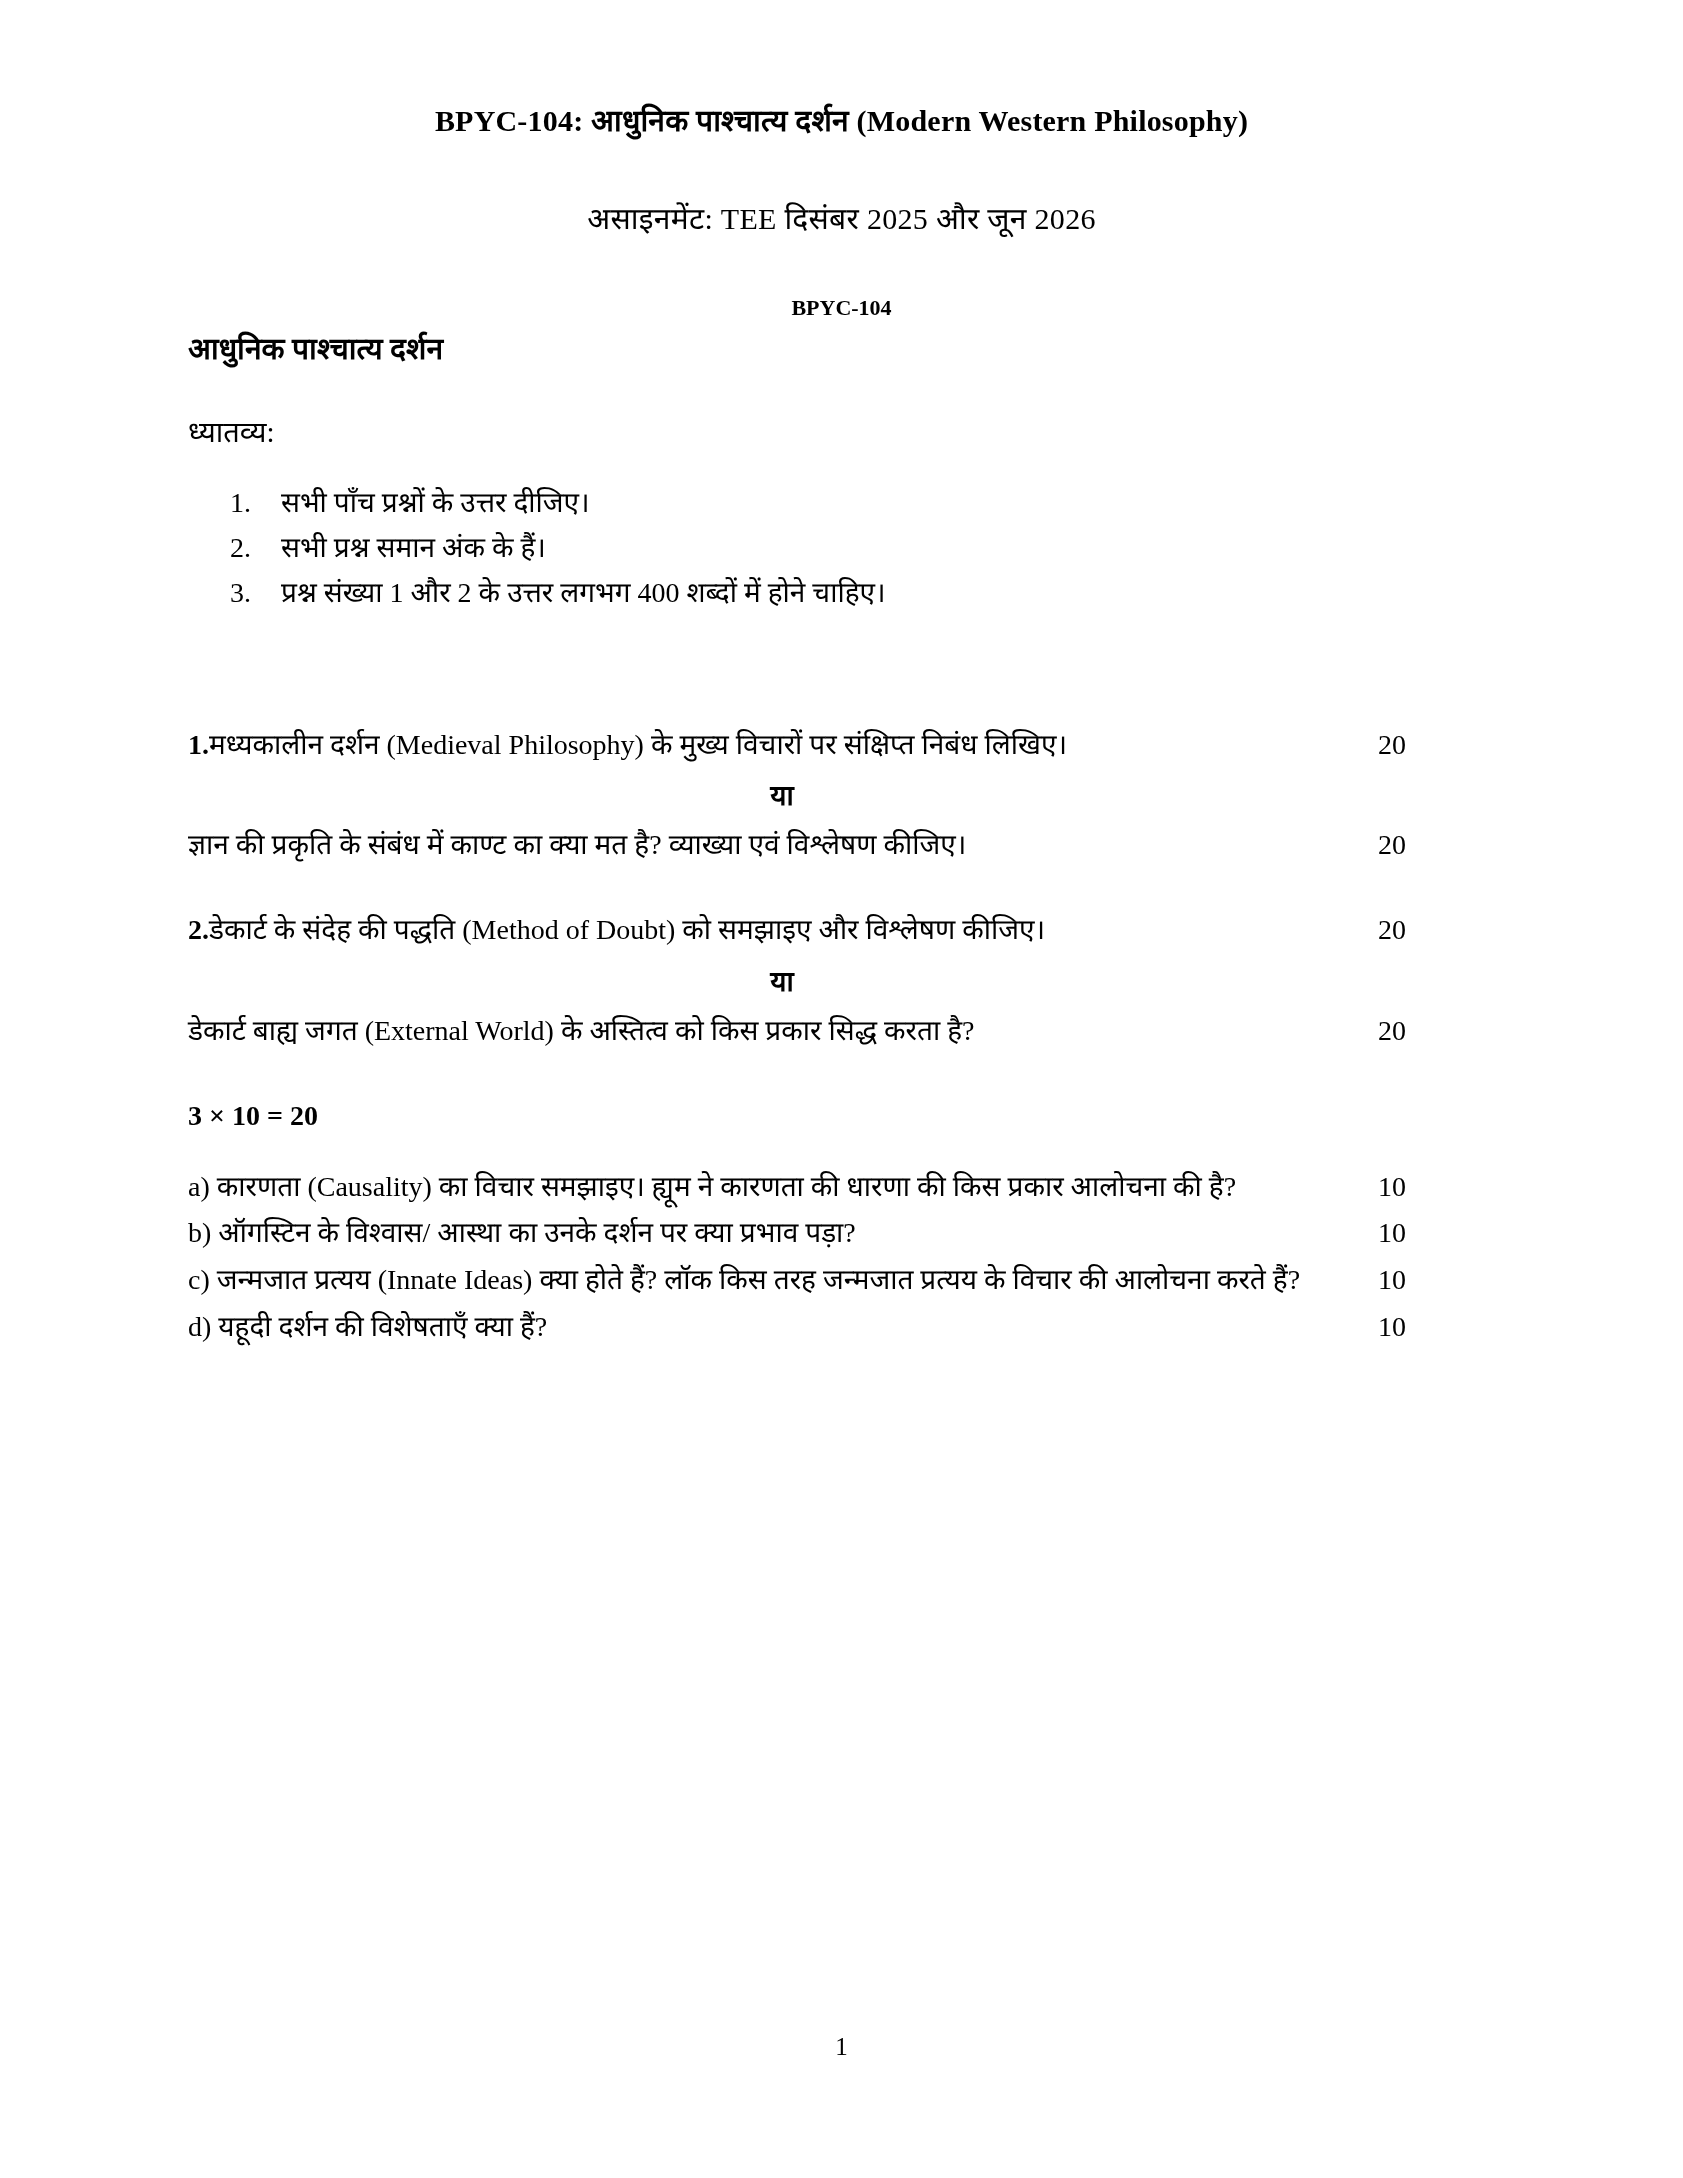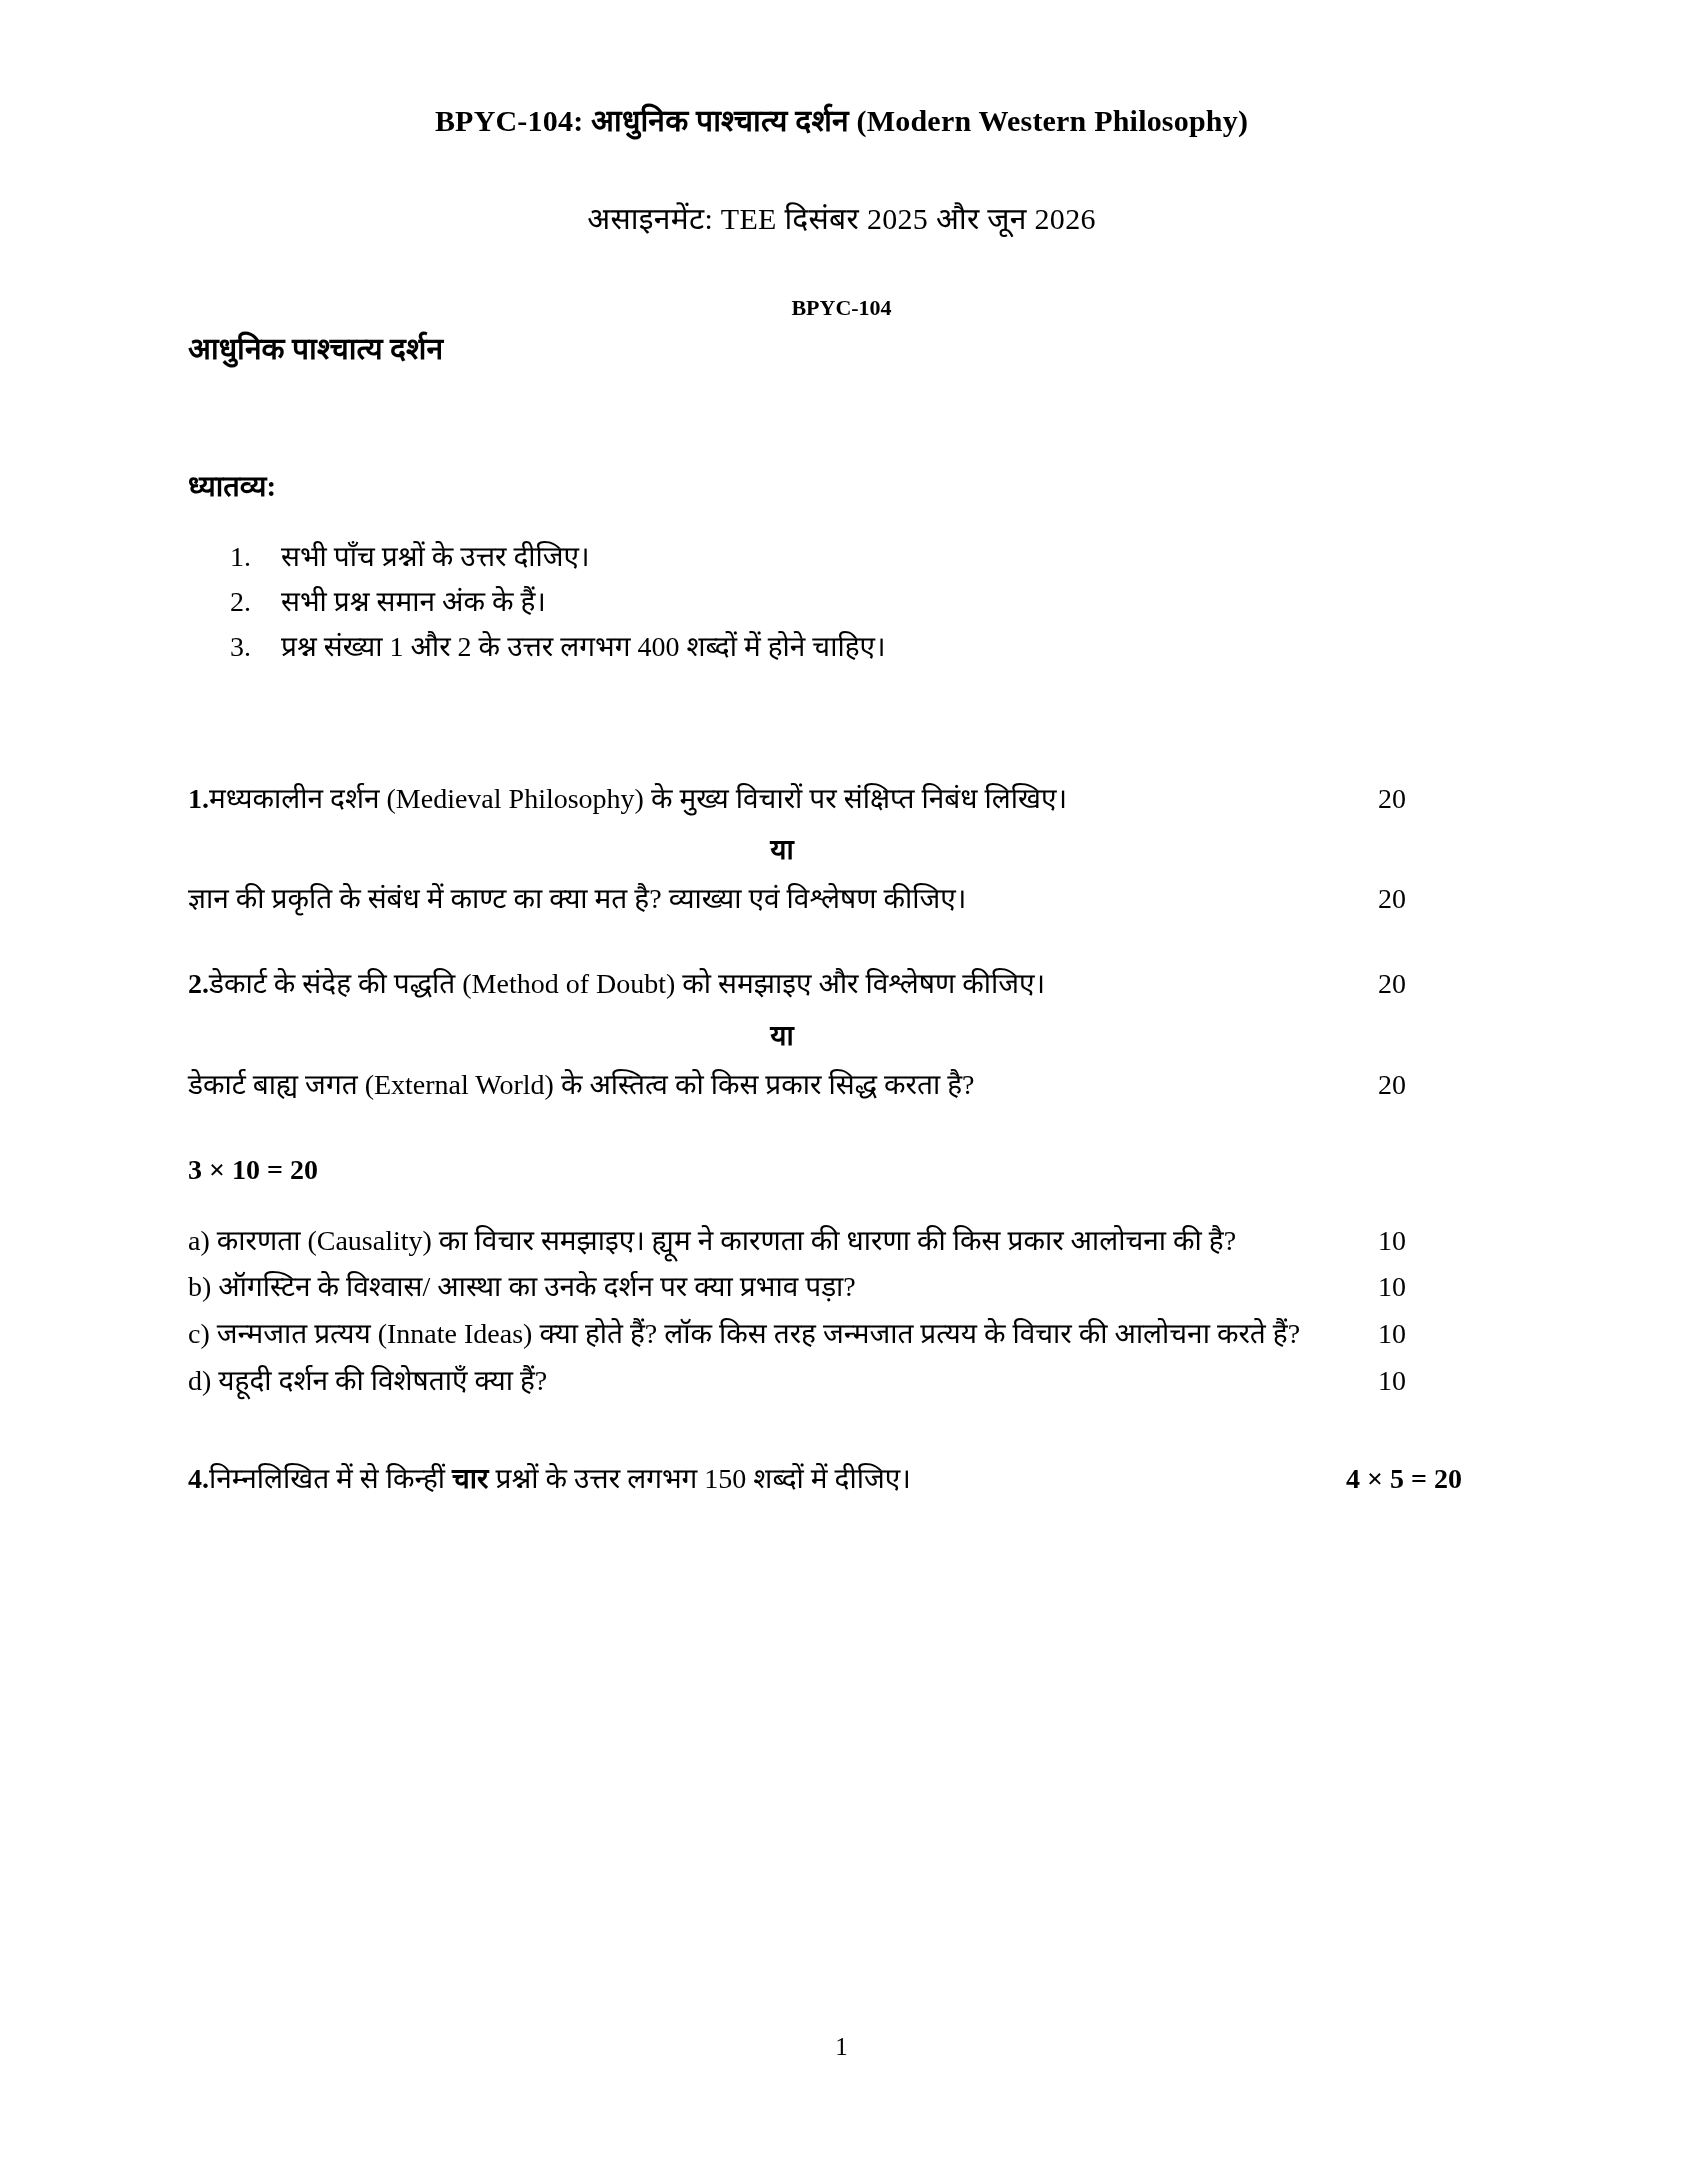--- a/index.html
+++ b/index.html
@@ -52,23 +52,23 @@
   }
   .course-name {
     margin-top: 6px;
     text-align: left;
     font-size: 30px;
     font-weight: bold;
   }
 
   
   .note-heading {
-    margin-top: 97px;
+    margin-top: 43px;
     font-size: 29px;
-    font-weight: bold;
+    font-weight: normal;
     text-align: left;
   }
   .note-list {
     margin: 30px 0 0 0;
     padding-left: 42px;
     list-style: none;
   }
   .note-list li {
     position: relative;
     font-size: 28px;
@@ -229,23 +229,19 @@
       <li>
         <div class="q-row">
           <div class="q-text"><span>d)</span><span> यहूदी दर्शन की विशेषताएँ क्या हैं?</span><span></span><span></span></div>
           <div class="q-marks">10</div>
         </div>
       </li>
     </ul>
 
     <div class="gap-lg"></div>
 
-    <div class="q-row">
-      <div class="q-text"><span class="q-num">4.</span><span>निम्नलिखित में से किन्हीं </span><span class="bold">चार</span><span> प्रश्नों के उत्तर लगभग 150 शब्दों में दीजिए।</span></div>
-      <div class="q-marks wide bold">4 × 5 = 20</div>
-    </div>
 
   </div>
 
   <div class="page-number">1</div>
 
 </div>
 
 
 </body></html>

